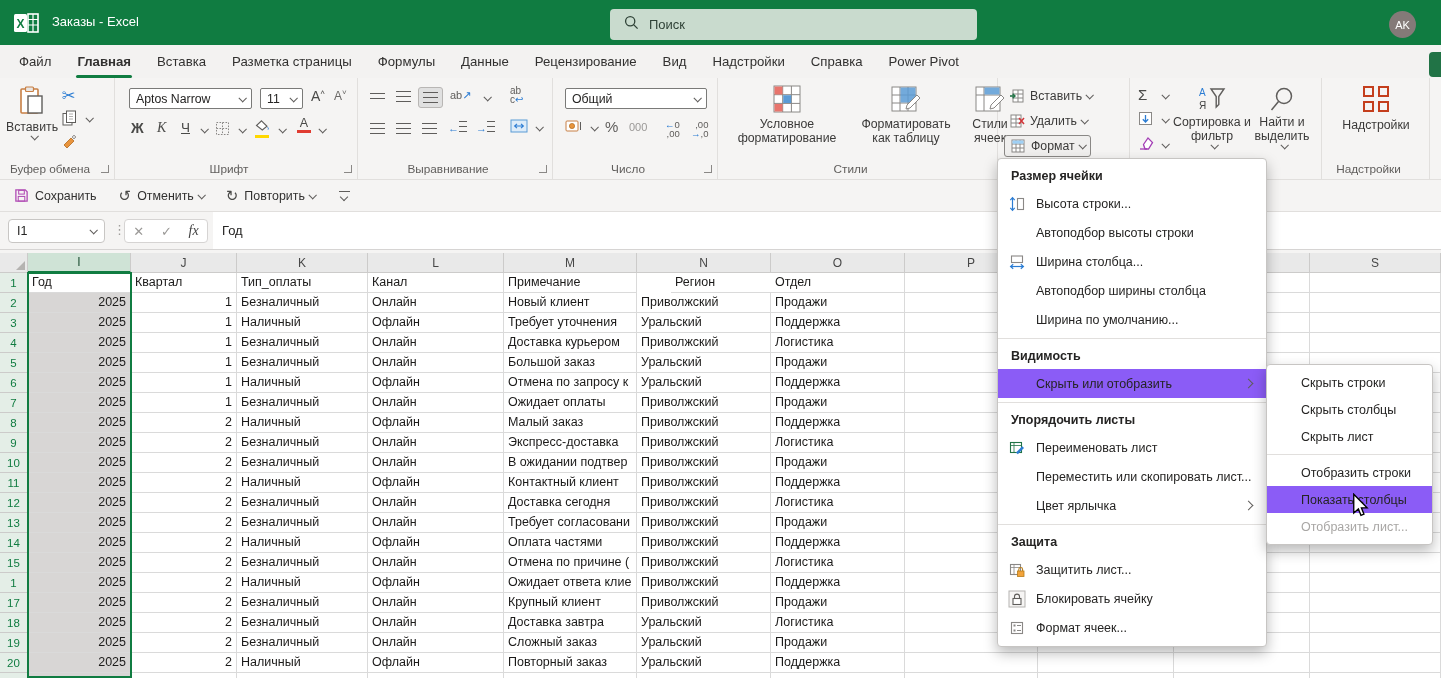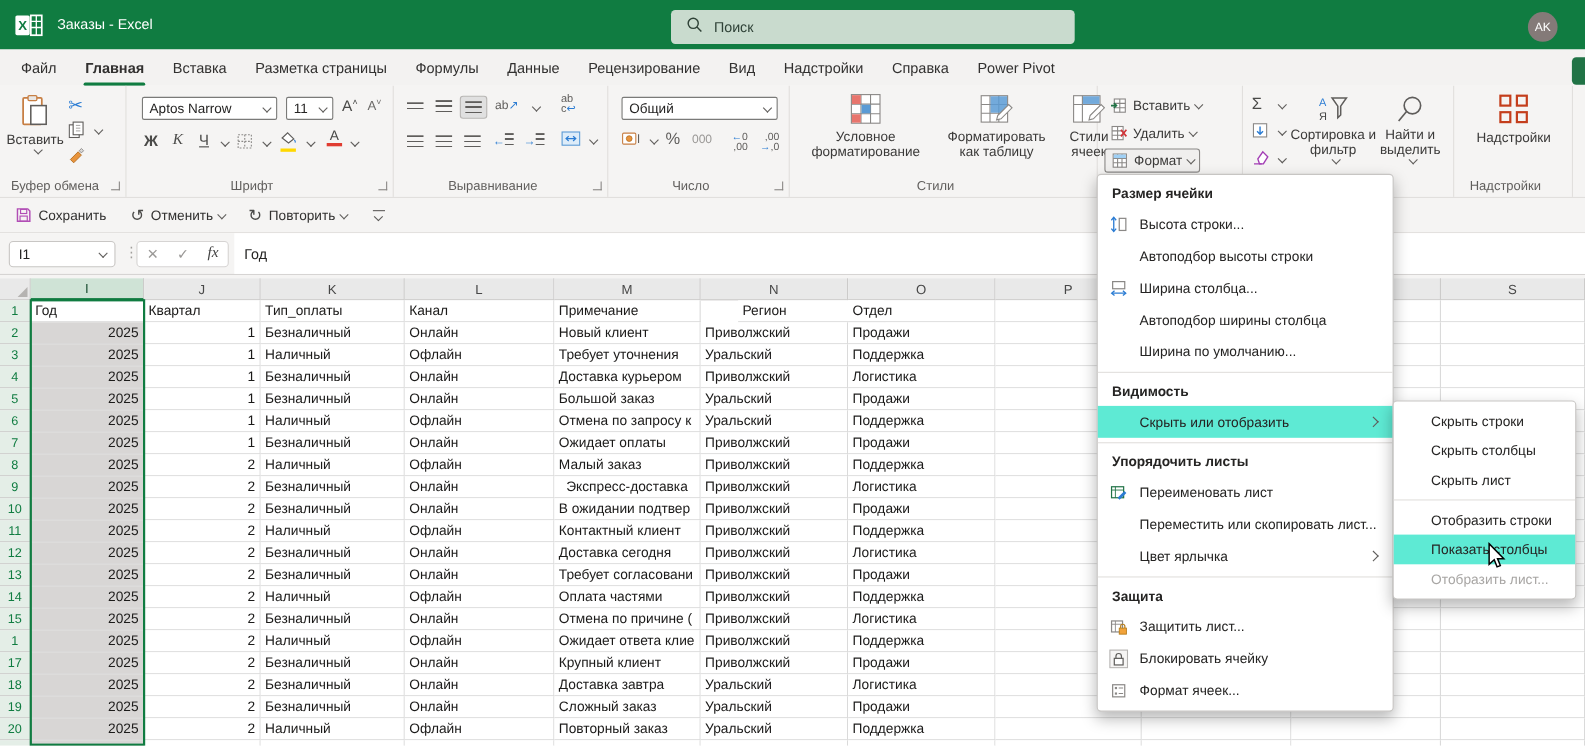--- a/index.html
+++ b/index.html
@@ -72,21 +72,21 @@
   .cell.num{text-align:right}
   .cell.sel{background:#d8d6d5}
   .sel-outline{position:absolute;left:27px;top:272px;width:105px;height:406px;border:2px solid #107c41;box-sizing:border-box;
                pointer-events:none;z-index:5}
   
   .menu{position:absolute;left:997px;top:158px;width:270px;background:#fff;border:1px solid #c7c5c3;border-radius:4px;
         box-shadow:0 6px 14px rgba(0,0,0,.28);padding:4px 0;z-index:50;box-sizing:border-box}
   .menu-header{height:26px;display:flex;align-items:center;padding-left:13px;font-size:12.5px;font-weight:bold;color:#252423}
   .menu-item{height:29px;display:flex;align-items:center;font-size:12.5px;color:#252423;position:relative}
   .menu-item .mi-icon{width:38px;display:flex;align-items:center;justify-content:center;flex:0 0 38px}
-  .menu-item.hl{background:#5eead4}
+  .menu-item.hl{background:#8b5cf6}
   .menu-item.disabled{color:#a8a6a4}
   .menu-sep{height:1px;background:#e1dfdd;margin:4px 0}
   .sub-arrow{position:absolute;right:14px;width:6px;height:6px;border-right:1.4px solid #5f5d5b;border-bottom:1.4px solid #5f5d5b;transform:rotate(-45deg)}
   .submenu{position:absolute;left:1266px;top:364px;width:167px;background:#fff;border:1px solid #c7c5c3;border-radius:4px;
            box-shadow:0 6px 14px rgba(0,0,0,.28);padding:4px 0;z-index:55;box-sizing:border-box}
   .submenu .menu-item{height:27px;padding-left:34px}
   .cursor{position:absolute;left:1352px;top:493px;z-index:99;pointer-events:none}
   .cellsbtn{position:absolute;display:flex;align-items:center;font-size:12.3px;color:#3b3a39;white-space:nowrap;height:22px;padding:0 5px;box-sizing:border-box}
   .cellsbtn.pressed{border:1px solid #8a8886;border-radius:3px;background:#f0efee}
   .cellsbtn svg{margin-right:5px}
@@ -496,21 +496,21 @@
     <div class="cell" style="left: 771px; top: 163px; width: 134px;">Поддержка</div>
     <div class="cell" style="left: 905px; top: 163px; width: 133px;"></div>
     <div class="cell" style="left: 1038px; top: 163px; width: 136px;"></div>
     <div class="cell" style="left: 1174px; top: 163px; width: 136px;"></div>
     <div class="cell" style="left: 1310px; top: 163px; width: 131px;"></div>
     <div class="rowhdr" style="top: 183px;">9</div>
     <div class="cell num sel" style="left: 28px; top: 183px; width: 103px;">2025</div>
     <div class="cell num" style="left: 131px; top: 183px; width: 106px;">2</div>
     <div class="cell" style="left: 237px; top: 183px; width: 131px;">Безналичный</div>
     <div class="cell" style="left: 368px; top: 183px; width: 136px;">Онлайн</div>
-    <div class="cell" style="left: 504px; top: 183px; width: 133px; text-align: center;">Экспресс-доставка</div>
+    <div class="cell" style="left: 504px; top: 183px; width: 133px;">Экспресс-доставка</div>
     <div class="cell" style="left: 637px; top: 183px; width: 134px;">Приволжский</div>
     <div class="cell" style="left: 771px; top: 183px; width: 134px;">Логистика</div>
     <div class="cell" style="left: 905px; top: 183px; width: 133px;"></div>
     <div class="cell" style="left: 1038px; top: 183px; width: 136px;"></div>
     <div class="cell" style="left: 1174px; top: 183px; width: 136px;"></div>
     <div class="cell" style="left: 1310px; top: 183px; width: 131px;"></div>
     <div class="rowhdr" style="top: 203px;">10</div>
     <div class="cell num sel" style="left: 28px; top: 203px; width: 103px;">2025</div>
     <div class="cell num" style="left: 131px; top: 203px; width: 106px;">2</div>
     <div class="cell" style="left: 237px; top: 203px; width: 131px;">Безналичный</div>

